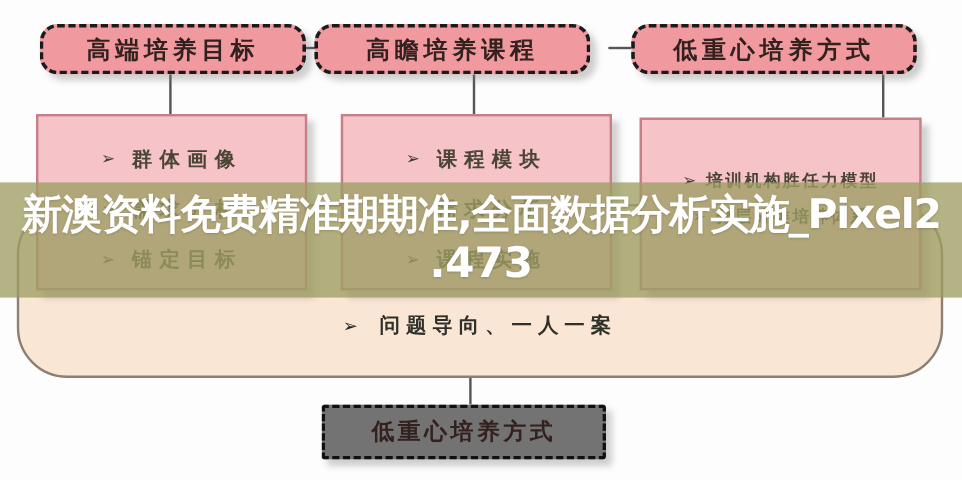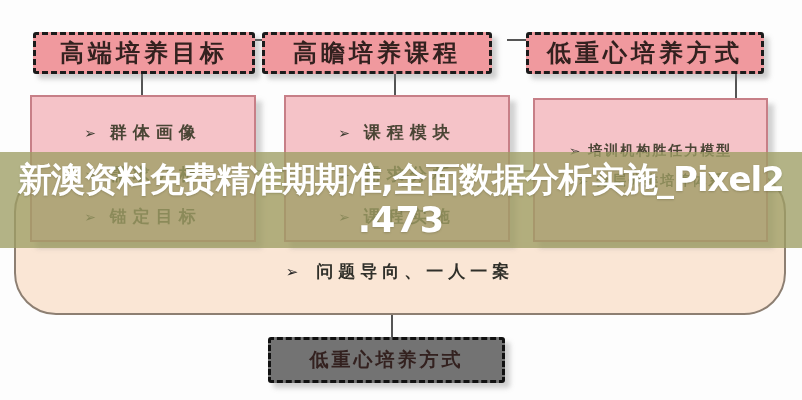--- a/index.html
+++ b/index.html
@@ -18,26 +18,25 @@
   }
   .strategy-row{
     position:absolute;left:0;right:0;top:88px;
     display:flex;justify-content:center;align-items:center;gap:18px;
     color:#30302a;font-size:17px;font-weight:bold;letter-spacing:5px;
   }
   .strategy-row .arrow{font-size:15px;letter-spacing:0;color:#222;}
   
   .top-box{
     position:absolute;top:20px;height:42px;
-    background:#f0999e;border:3px dashed #1b1b1b;border-radius:3px;
+    background:#f0999e;border:3px dashed #1b1b1b;border-radius:15px;
     box-sizing:border-box;
     display:flex;align-items:center;justify-content:center;
-    font-size:24px;font-weight:bold;letter-spacing:4px;color:#33211f;
+    font-size:20px;font-weight:bold;letter-spacing:4px;color:#33211f;
     box-shadow:5px 5px 5px rgba(120,120,120,0.35);
-    margin-top:12px;
   }
   .tb1{left:33px;width:222px;}
   .tb2{left:262px;width:230px;}
   .tb3{left:526px;width:238px;}
   
   .mid-box{
     position:absolute;background:#f5c3c8;border:2px solid #c77f87;
     box-sizing:border-box;display:flex;flex-direction:column;
     box-shadow:6px 6px 5px rgba(130,130,130,0.35);
   }

